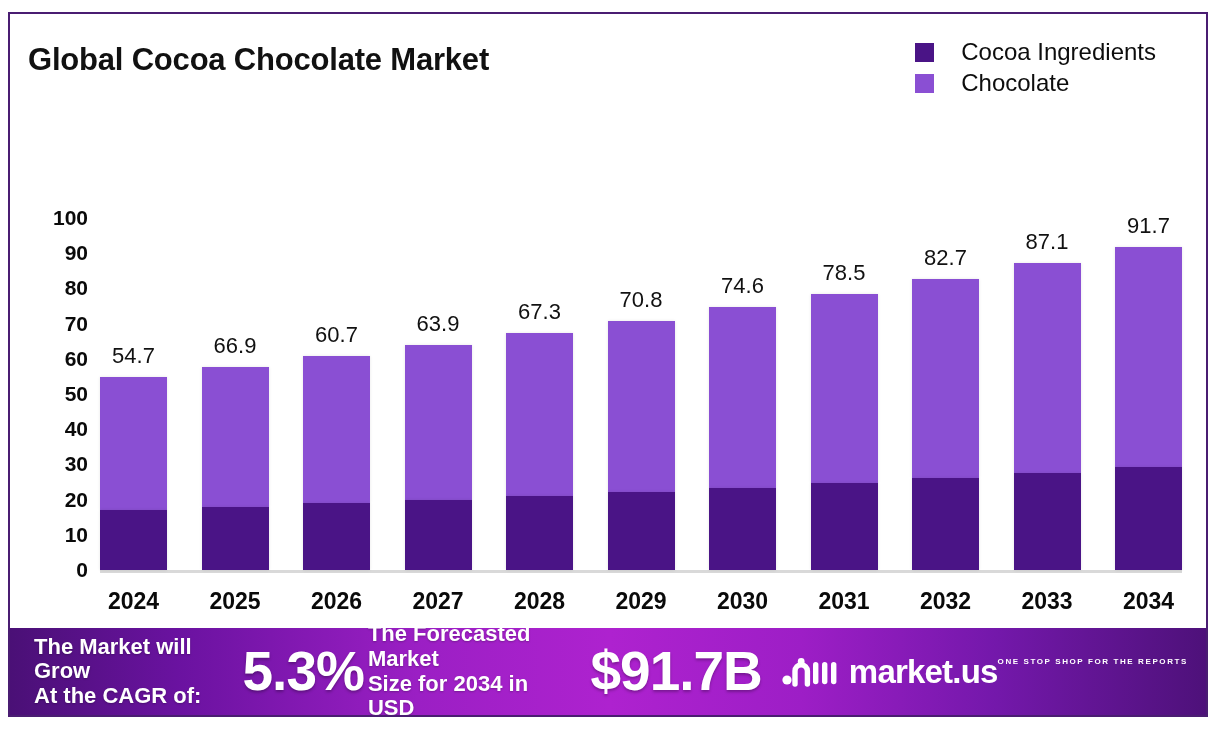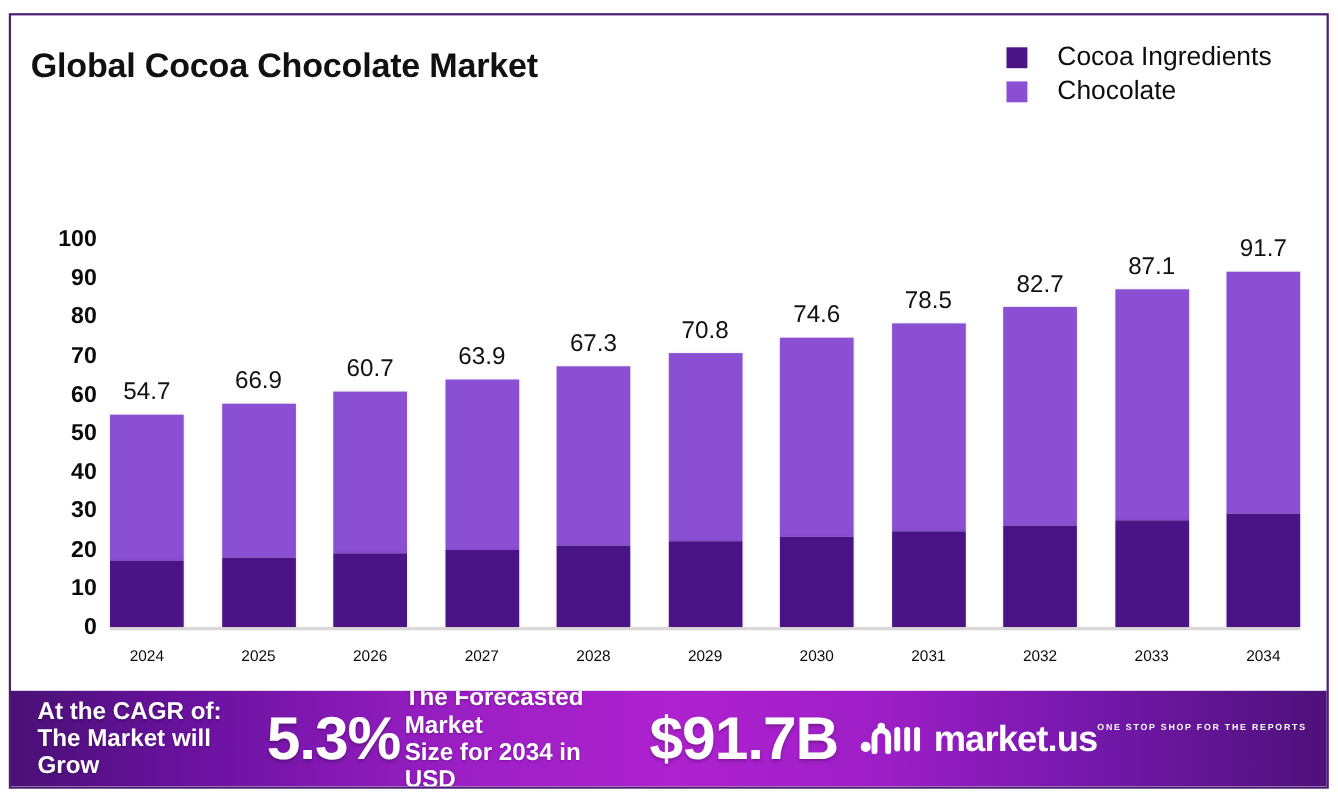--- a/index.html
+++ b/index.html
@@ -74,21 +74,21 @@
     position:absolute;
     left:50%; transform:translateX(-50%);
     font-size:22px; color:#111111; white-space:nowrap;
   }
   .seg { width:100%; box-shadow:0 0 3px rgba(0,0,0,0.10); }
   .seg-top { }
   .seg-bottom { }
   .bar-cat {
     position:absolute;
     left:50%; transform:translateX(-50%);
-    font-size:14px; font-weight:400; color:#0a0a0a;
+    font-size:23px; font-weight:700; color:#0a0a0a;
     white-space:nowrap;
   }
 
   
   #footer {
     position:absolute;
     left:0; bottom:0;
     width:1200px; height:87px;
     background:linear-gradient(90deg,
         #4a1076 0%,
@@ -230,22 +230,22 @@
           <div class="bar-value" style="bottom: 330.784px;">91.7</div>
           <div class="seg seg-top" style="height: 220px; background: rgb(138, 79, 211);"></div>
           <div class="seg seg-bottom" style="height: 102.784px; background: rgb(74, 20, 134);"></div>
           <div class="bar-cat" style="top: 426px;">2034</div>
         </div>
       </div>
   </div>
 
   <div id="footer">
     <div class="f-text" id="f-cagr-label">
+      <div>The Market will Grow</div>
       <div>At the CAGR of:</div>
-      <div>The Market will Grow</div>
     </div>
     <div class="f-text" id="f-cagr-value">5.3%</div>
     <div class="f-text" id="f-forecast-label">
       <div>The Forecasted Market</div>
       <div>Size for 2034 in USD</div>
     </div>
     <div class="f-text" id="f-forecast-value">$91.7B</div>
 
     <div id="logo">
       <span id="logo-mark">

